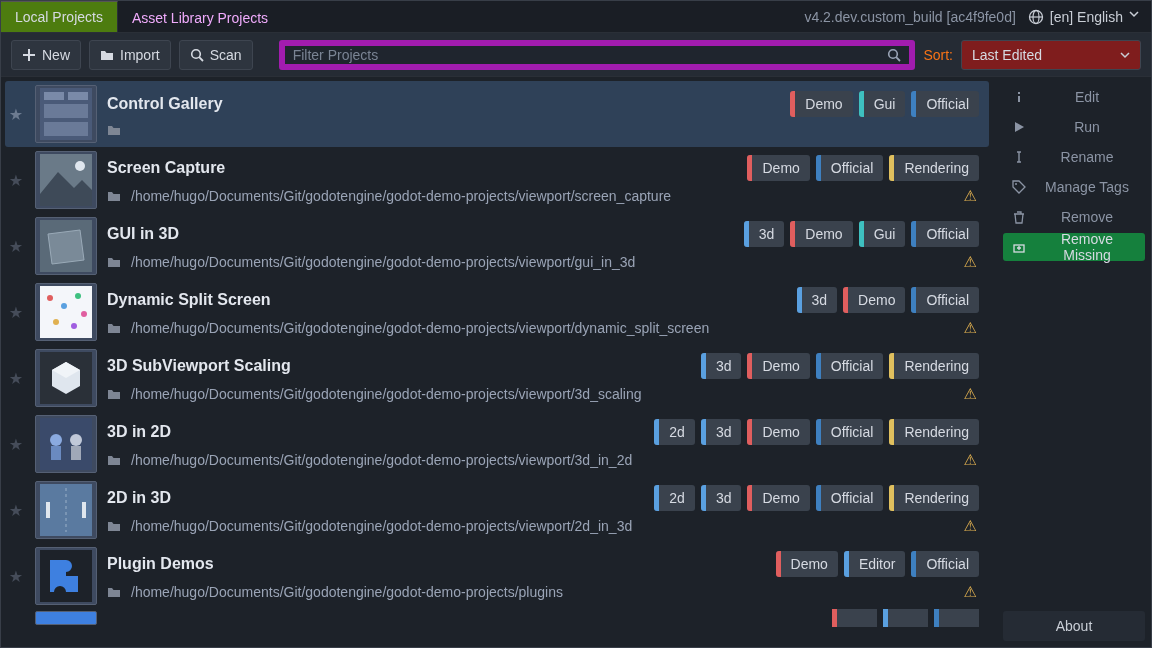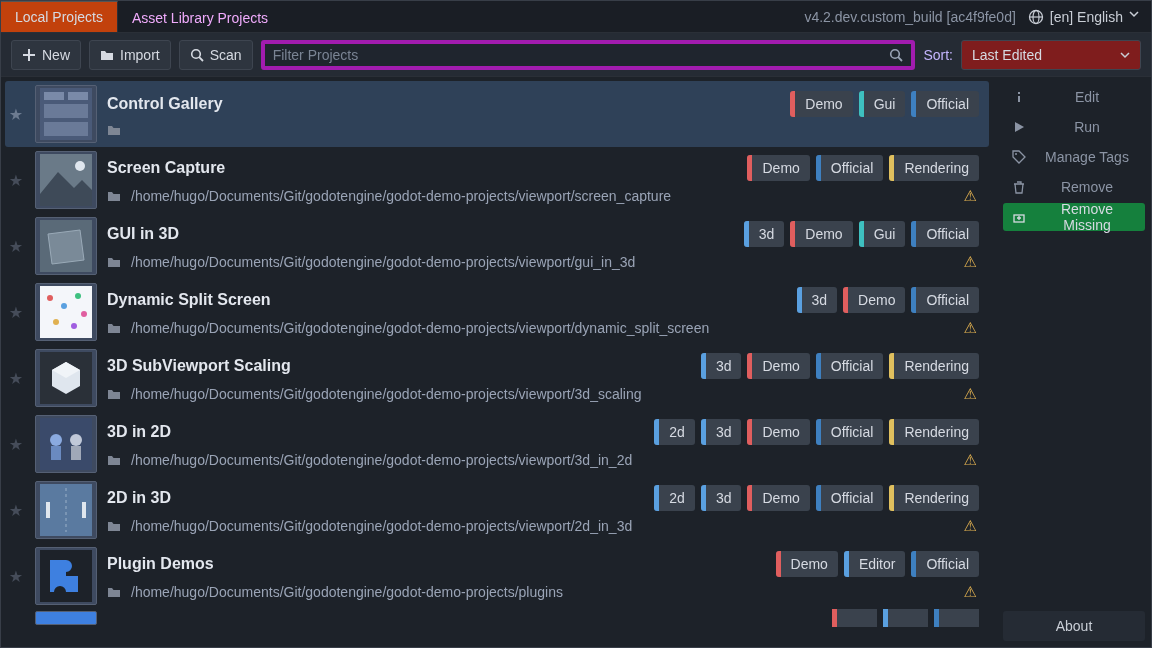--- a/index.html
+++ b/index.html
@@ -18,50 +18,50 @@
     display: flex; align-items: center;
     height: 32px; background: #1a1e25;
     border-bottom: 1px solid #2a2f37;
   }
   .tab {
     height: 100%; display: flex; align-items: center;
     padding: 0 14px; font-size: 14px;
     color: #f0abfc; cursor: pointer;
     border-top: 2px solid transparent;
   }
-  .tab.active { background: #c2410c; color: #d6dae2; border-top: 1px solid #555; border-right: 1px solid #2a2f37;}
+  .tab.active { background: #4d7c0f; color: #d6dae2; border-top: 1px solid #555; border-right: 1px solid #2a2f37;}
   .tabbar-spacer { flex: 1; }
   .version { color: #8b94a4; font-size: 14px; margin-right: 12px; }
   .lang { display: flex; gap: 6px; color: #c9ced6; margin-right: 12px; cursor: pointer; }
 
   
   .toolbar {
     display: flex; align-items: center;
     height: 44px; background: #252b34;
     padding: 0 10px; gap: 8px;
     border-bottom: 1px solid #2a2f37;
   }
   .tbtn {
     display: flex; align-items: center; gap: 6px;
     height: 30px; padding: 0 10px;
     background: #2e353f; color: #d6dae2;
     border: 1px solid #3e4550; border-radius: 3px;
     cursor: pointer; font-size: 14px;
   }
   .search-wrap {
     flex: 1; display: flex; align-items: center;
-    height: 30px; border: 4px solid #a21caf; border-radius: 3px;
-    background: #1f252e; padding: 0 8px; gap: 6px;
+    height: 30px; border: 6px solid #a21caf; border-radius: 3px;
+    background: #1f252e; padding: 0 8px; gap: 6px; margin-left: 18px;
   }
   .search-wrap input {
     flex: 1; background: transparent; border: 0; outline: 0;
     color: #c9ced6; font-size: 14px;
   }
   .search-wrap input::placeholder { color: #7a8494; }
-  .sort-label { color: #c4b5fd; margin-left: 0; }
+  .sort-label { color: #f97316; margin-left: 0; }
   .sort-select {
     width: 180px; height: 30px;
     background: #7f1d1d; border: 1px solid #3e4550; border-radius: 3px;
     display: flex; align-items: center; justify-content: space-between;
     padding: 0 10px; cursor: pointer; color: #d6dae2;
   }
 
   
   .body { display: flex; flex: 1; min-height: 0; }
   .projects { flex: 1; overflow-y: auto; padding: 4px 8px 4px 4px; background: #1d2229;}
@@ -578,20 +578,28 @@
         <span class="micon">
           <svg width="12" height="12" viewBox="0 0 12 12">
               <path d="M2 1v10l9-5z" fill="#8b94a4"></path>
             </svg>
         </span>
         <span class="label">Run</span>
       </div>
       <div class="sbtn">
         <span class="micon">
           <svg width="14" height="14" viewBox="0 0 14 14">
+              <path d="M5 2h4M7 2v10M5 12h4" stroke="#8b94a4" stroke-width="1.4" fill="none"></path>
+            </svg>
+        </span>
+        <span class="label">Rename</span>
+      </div>
+      <div class="sbtn">
+        <span class="micon">
+          <svg width="14" height="14" viewBox="0 0 14 14">
               <path d="M1 1h6l6 6-6 6-6-6z" fill="none" stroke="#8b94a4" stroke-width="1.3"></path>
               <circle cx="4" cy="4" r="1" fill="#8b94a4"></circle>
             </svg>
         </span>
         <span class="label">Manage Tags</span>
       </div>
       <div class="sbtn">
         <span class="micon">
           <svg width="14" height="14" viewBox="0 0 14 14">
               <path d="M3 4h8l-1 9H4zM2 4h10M5 2h4v2" fill="none" stroke="#8b94a4" stroke-width="1.3"></path>

